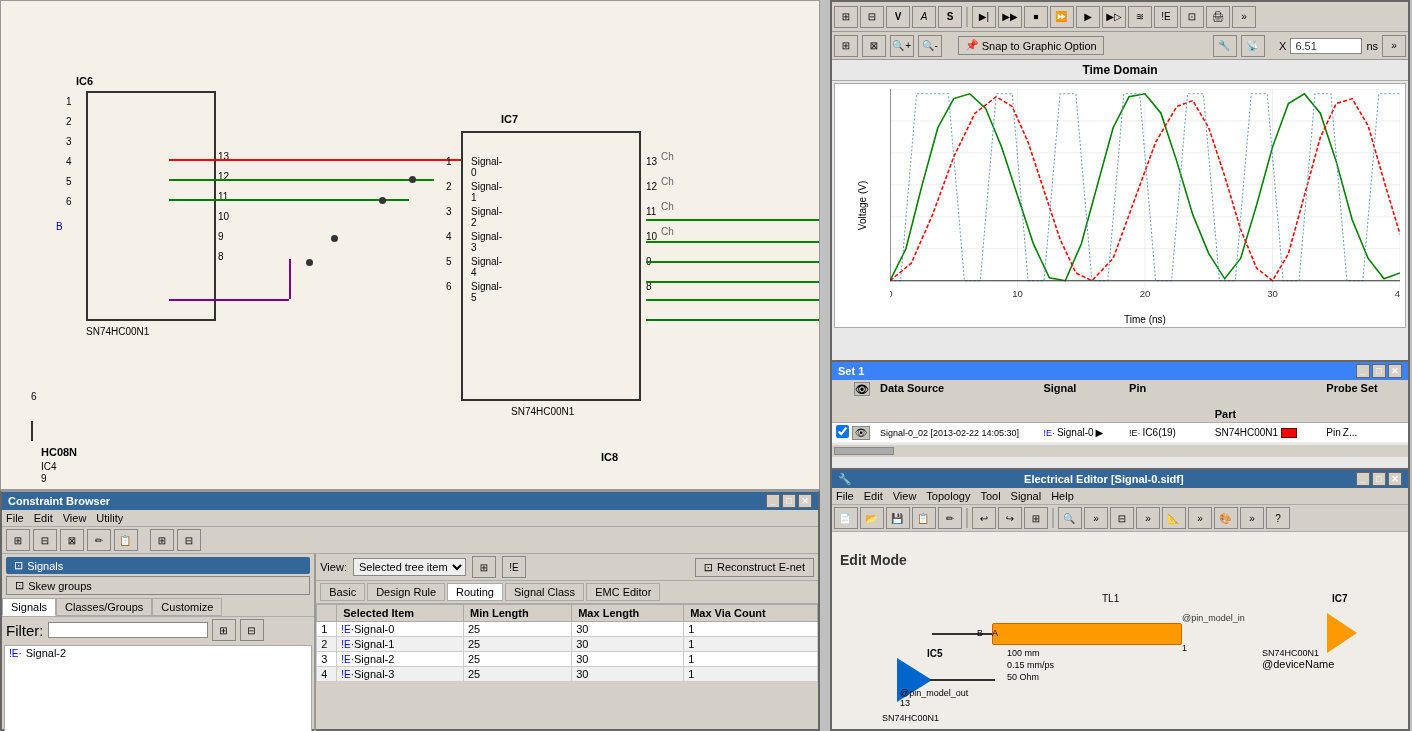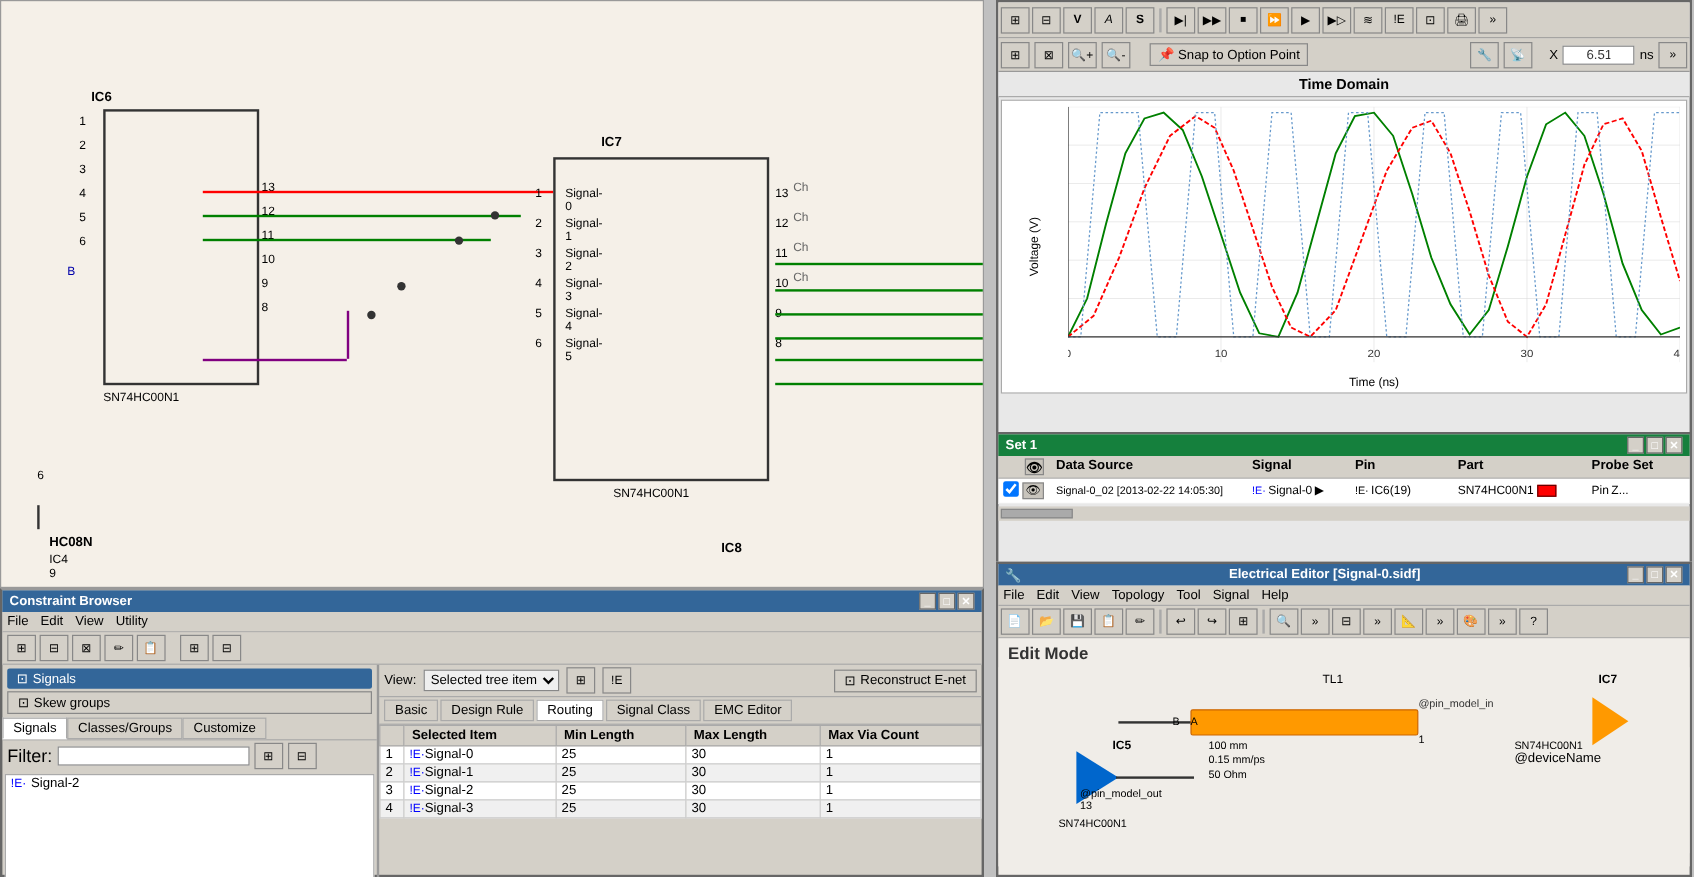--- a/index.html
+++ b/index.html
@@ -55,21 +55,21 @@
       position: absolute; left: 830px; top: 468px; width: 580px; height: 263px;
       background: #f0ede8; border: 2px solid #666;
     }
     #elec-title-bar {
       background: #336699; color: white; padding: 2px 6px; font-size: 11px; font-weight: bold;
       display: flex; align-items: center; justify-content: space-between;
     }
     #elec-menubar { background: #d4d0c8; padding: 2px 4px; display: flex; gap: 10px; font-size: 11px; border-bottom: 1px solid #aaa; }
     #elec-toolbar { background: #d4d0c8; padding: 2px; display: flex; align-items: center; gap: 2px; border-bottom: 1px solid #aaa; }
     #elec-canvas { background: #f0ede8; position: relative; height: 190px; overflow: hidden; }
-    .edit-mode-label { font-size: 14px; font-weight: bold; color: #333; padding: 4px 8px; }
+    .edit-mode-label { font-size: 14px; font-weight: bold; color: #333; padding: 20px 8px; }
 
     
     #constraint-browser {
       position: absolute; left: 0; top: 490px; width: 820px; height: 241px;
       background: #d4d0c8; border: 2px solid #666; border-top: 2px solid #999;
     }
     #cb-title {
       background: #336699; color: white; padding: 2px 6px; font-size: 11px; font-weight: bold;
       display: flex; align-items: center; justify-content: space-between;
     }
@@ -100,30 +100,30 @@
     #cb-table th { background: #d4d0c8; border: 1px solid #aaa; padding: 2px 6px; text-align: left; }
     #cb-table td { border: 1px solid #ccc; padding: 1px 4px; background: white; }
     #cb-table tr:nth-child(even) td { background: #f0f0f0; }
     .recon-btn { padding: 2px 8px; border: 1px solid #888; background: #d4d0c8; cursor: pointer; font-size: 11px; display: flex; align-items: center; gap: 4px; }
 
     
     #set1-panel {
       position: absolute; left: 830px; top: 360px; width: 580px; height: 115px;
       background: #e8e8e8; border: 2px solid #666;
     }
-    #set1-title { background: #15803d; color: white; padding: 2px 6px; font-size: 11px; font-weight: bold; display: flex; align-items: center; justify-content: space-between; }
+    #set1-title { background: #3b82f6; color: white; padding: 2px 6px; font-size: 11px; font-weight: bold; display: flex; align-items: center; justify-content: space-between; }
 
     
     .win-ctrl { display: flex; gap: 2px; }
     .win-btn { width: 14px; height: 14px; border: 1px solid #666; background: #d4d0c8; cursor: pointer; font-size: 9px; display: flex; align-items: center; justify-content: center; }
 
     
     svg { display: block; width: 100%; height: 100%; }
 
-    .x-coord { font-size: 11px; color: #333; padding: 1px 19px; border: 1px solid #888; background: white; width: 60px; }
+    .x-coord { font-size: 11px; color: #333; padding: 1px 4px; border: 1px solid #888; background: white; width: 72px; }
   </style>
 </head>
 <body>
 
 <div id="schematic-area">
 
   <div style="position:absolute; left:65px; top:90px;">
     <span style="position:absolute; left:10px; top:-16px; font-size:11px; font-weight:bold;">IC6</span>
     <div style="position:absolute; left:20px; top:0; width:130px; height:230px; border:2px solid #333; background:#f5f0e8;"></div>
 
@@ -234,21 +234,21 @@
   </div>
 
   <div id="waveform-toolbar2">
     <div class="tb-btn">⊞</div>
     <div class="tb-btn">⊠</div>
     <div class="tb-btn">🔍+</div>
     <div class="tb-btn">🔍-</div>
     <div style="width:8px;"></div>
     <div class="snap-btn">
       <span>📌</span>
-      <span>Snap to Option Point</span>
+      <span>Snap to Graphic Option</span>
     </div>
     <div style="flex:1;"></div>
     <div class="tb-btn">🔧</div>
     <div class="tb-btn">📡</div>
     <div style="width:6px;"></div>
     <span style="font-size:11px;">X</span>
     <input type="text" class="x-coord" value="6.51" style="">
     <span style="font-size:11px;">ns</span>
     <div class="tb-btn">»</div>
   </div>
@@ -316,21 +316,21 @@
   </div>
 
   <div style="display:flex; background:#d4d0c8; border-bottom:1px solid #aaa; font-size:11px; font-weight:bold; padding:1px 0;">
     <div style="width:20px; padding:1px 2px;"></div>
     <div style="width:24px; padding:1px 2px;">
       <div style="width:16px; height:14px; background:#c8c4bc; border:1px solid #888; display:flex; align-items:center; justify-content:center;">👁</div>
     </div>
     <div style="flex:3; padding:1px 4px;">Data Source</div>
     <div style="flex:1.5; padding:1px 4px;">Signal</div>
     <div style="flex:1.5; padding:1px 4px;">Pin</div>
-    <div style="flex:2; padding:1px 4px;">Part</div>
+    <div style="flex:2; padding:1px 4px;margin-top:26px;">Part</div>
     <div style="flex:1.5; padding:1px 4px;">Probe Set</div>
   </div>
 
   <div style="display:flex; align-items:center; font-size:10px; padding:1px 0; background:white; border-bottom:1px solid #eee;">
     <div style="width:20px; padding:1px 2px; text-align:center;">
       <input type="checkbox" checked="" style="margin: 0px;">
     </div>
     <div style="width:24px;">
       <div class="eye-icon">👁</div>
     </div>

